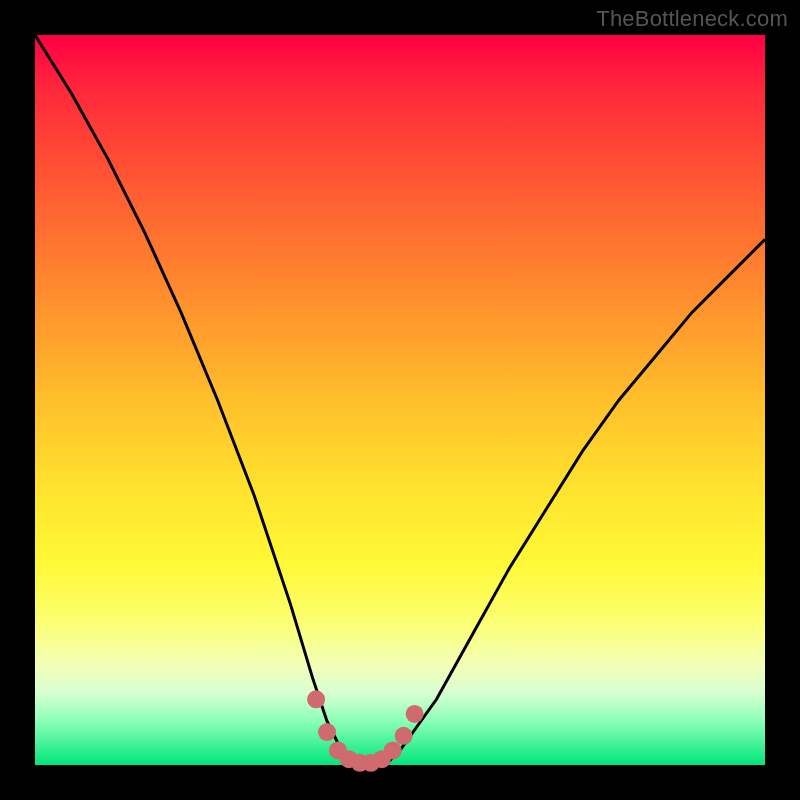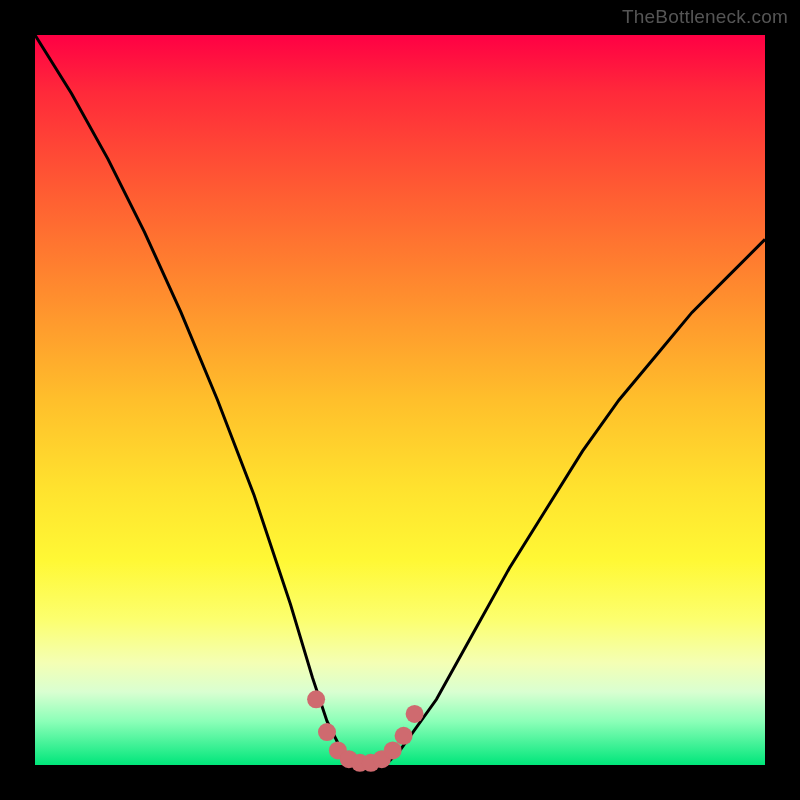--- a/index.html
+++ b/index.html
@@ -38,21 +38,21 @@
       #d9ffd1 90%,
       #8cffb8 94%,
       #00e67a 100%
     );
   }
   .watermark {
     position: absolute;
     top: 6px;
     right: 12px;
     color: #555;
-    font-size: 19px;
+    font-size: 22px;
     font-weight: 500;
     letter-spacing: 0.2px;
     user-select: none;
   }
   svg.curve {
     position: absolute;
     left: 0;
     top: 0;
     width: 730px;
     height: 730px;

